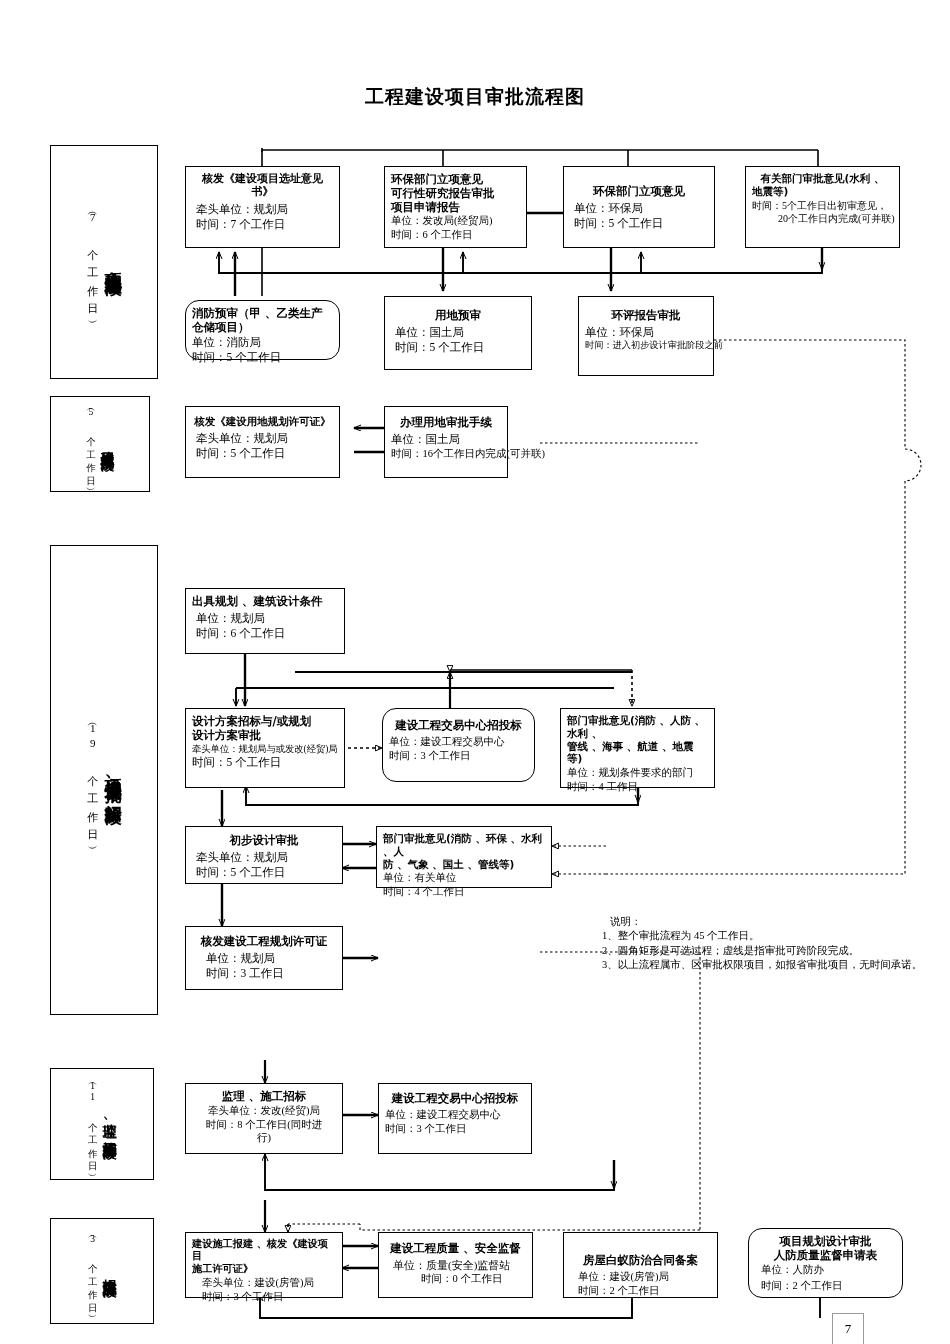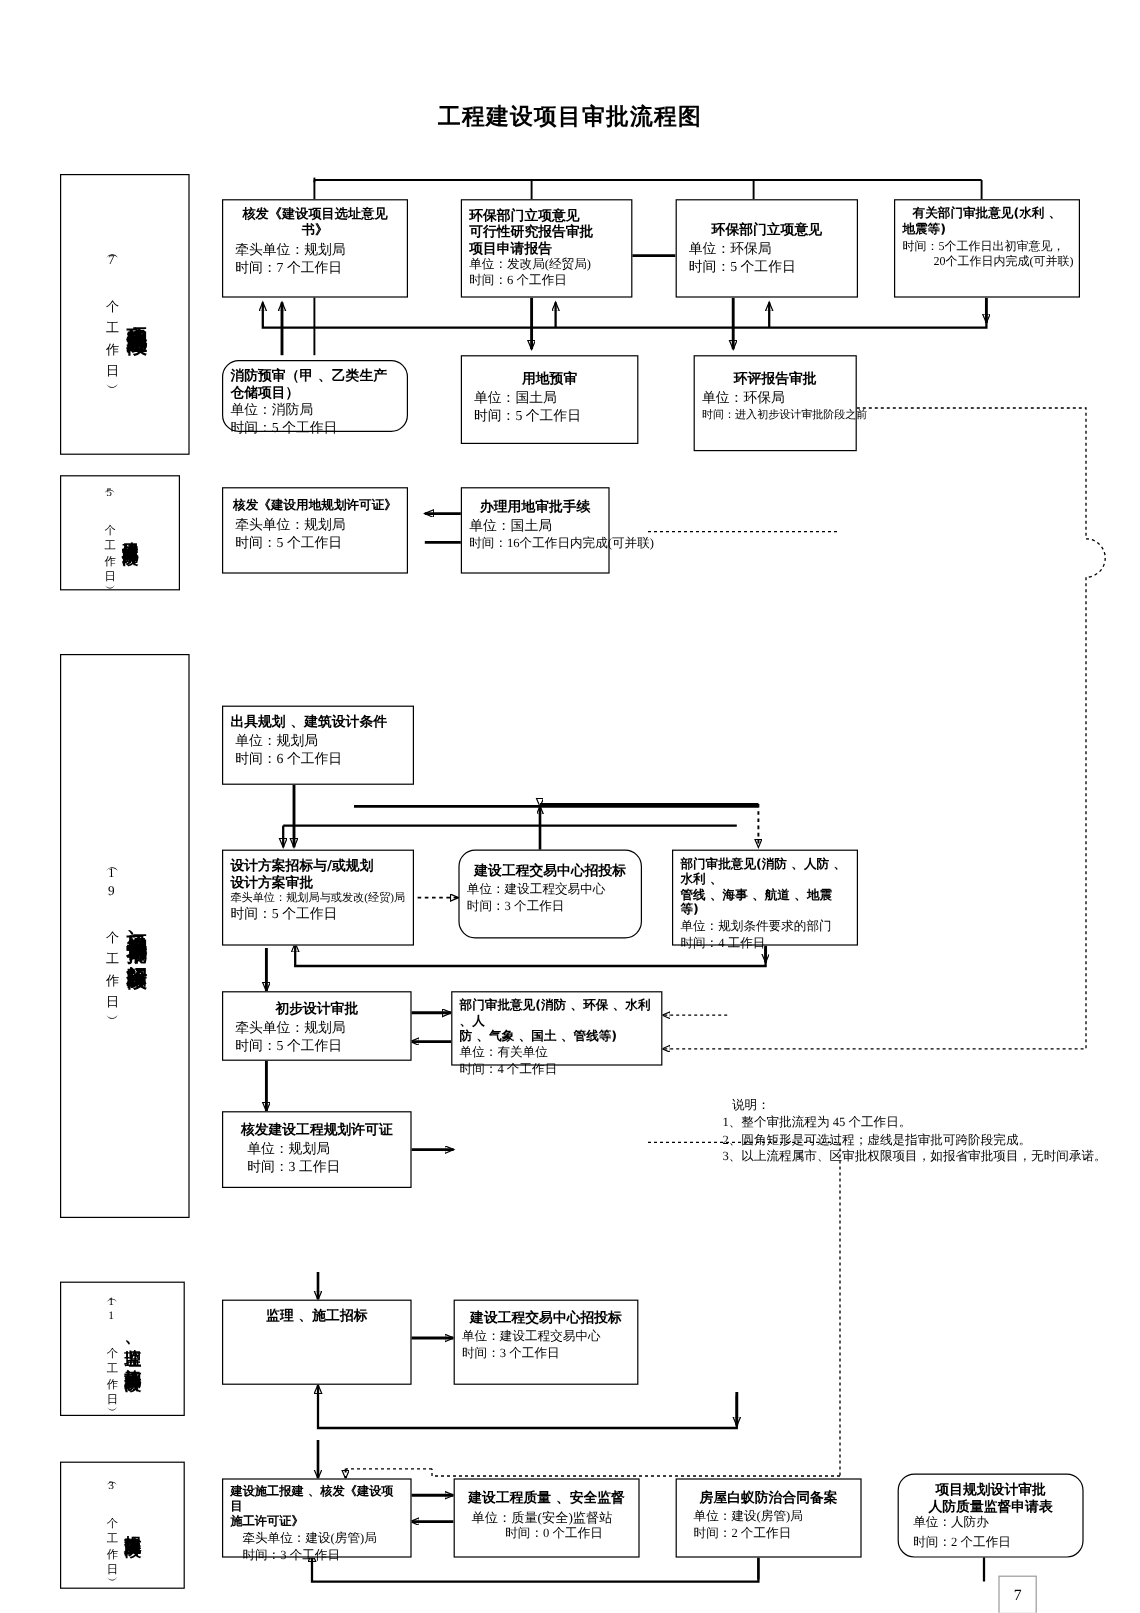--- a/index.html
+++ b/index.html
@@ -328,20 +328,25 @@
     <div class="hd" style="margin-top:2px;">核发建设工程规划许可证</div>
     <div class="body" style="margin-left:14px;">
       <div class="ln">单位：规划局</div>
       <div class="ln">时间：3 工作日</div>
     </div>
   </div>
 
 
   <div class="box" style="left:185px;top:1083px;width:158px;height:71px;">
     <div class="hd" style="margin-bottom:1px;">监理 、施工招标</div>
+    <div class="body" style="margin-left:0;">
+      <div class="ln c" style="font-size:10.5px;">牵头单位：发改(经贸)局</div>
+      <div class="ln c" style="font-size:10.5px;">时间：8 个工作日(同时进</div>
+      <div class="ln c" style="font-size:10.5px;">行)</div>
+    </div>
   </div>
 
   <div class="box" style="left:378px;top:1083px;width:154px;height:71px;">
     <div class="hd" style="margin-top:2px;">建设工程交易中心招投标</div>
     <div class="body" style="margin-left:0;">
       <div class="ln" style="font-size:10.5px;">单位：建设工程交易中心</div>
       <div class="ln" style="font-size:10.5px;">时间：3 个工作日</div>
     </div>
   </div>
 
@@ -357,21 +362,21 @@
 
   <div class="box" style="left:378px;top:1232px;width:155px;height:66px;">
     <div class="hd" style="margin-top:3px;">建设工程质量 、安全监督</div>
     <div class="body" style="margin-left:8px;">
       <div class="ln" style="font-size:11px;">单位：质量(安全)监督站</div>
       <div class="ln" style="font-size:10.5px;padding-left:28px;">时间：0 个工作日</div>
     </div>
   </div>
 
   <div class="box thick" style="left:563px;top:1232px;width:155px;height:66px;">
-    <div class="hd" style="margin-top:3px;">房屋白蚁防治合同备案</div>
+    <div class="hd" style="margin-top:15px;">房屋白蚁防治合同备案</div>
     <div class="body" style="margin-left:8px;">
       <div class="ln" style="font-size:10.5px;">单位：建设(房管)局</div>
       <div class="ln" style="font-size:10.5px;">时间：2 个工作日</div>
     </div>
   </div>
 
   <div class="box rounded thick" style="left:748px;top:1228px;width:155px;height:70px;">
     <div class="hd" style="margin-bottom:0;">项目规划设计审批</div>
     <div class="hd" style="margin-bottom:1px;">人防质量监督申请表</div>
     <div class="body" style="margin-left:6px;">

